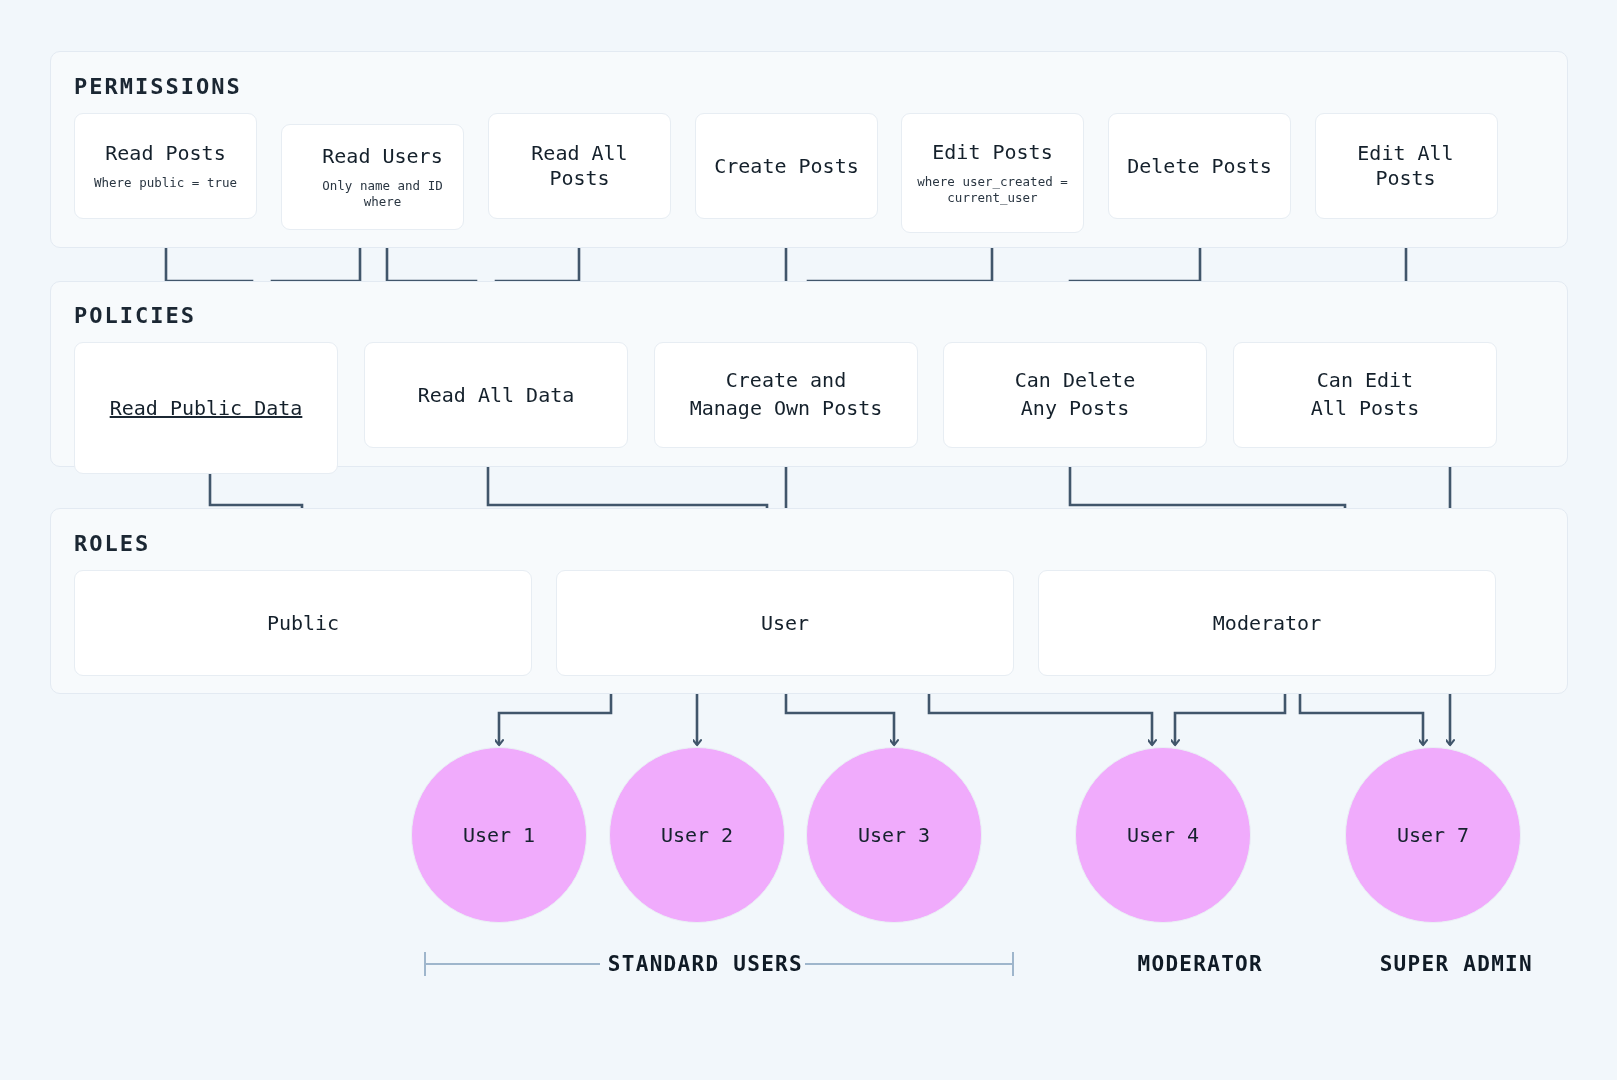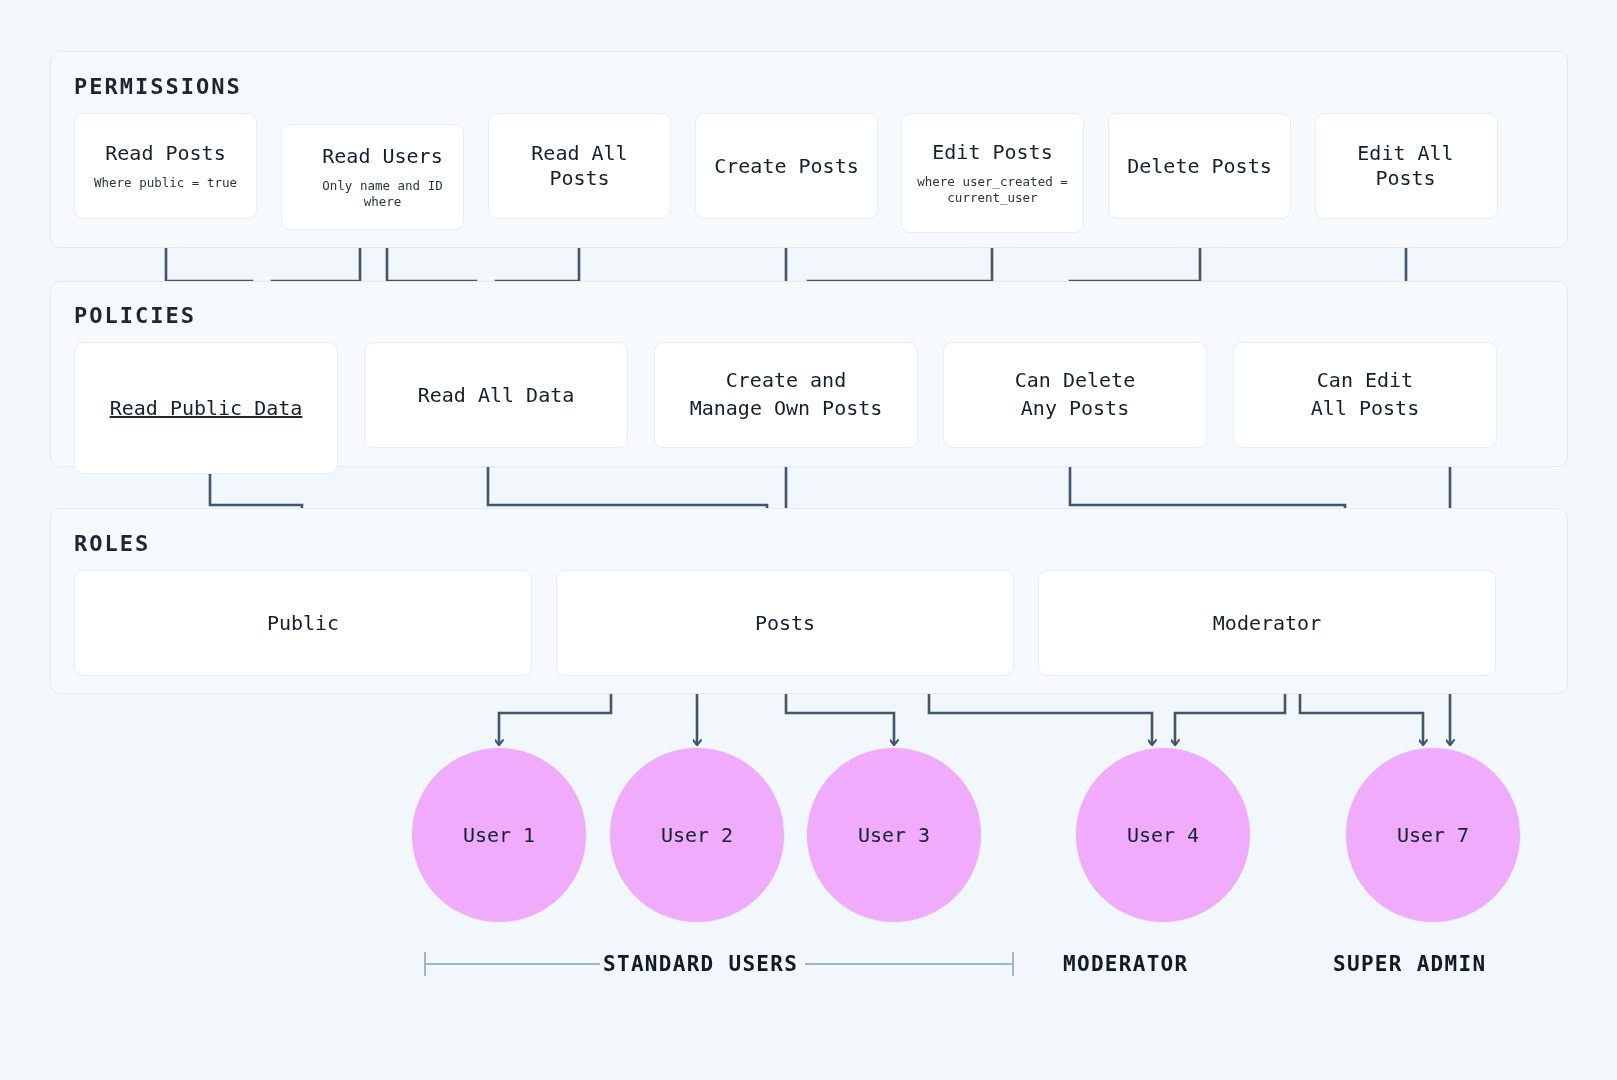--- a/index.html
+++ b/index.html
@@ -77,21 +77,21 @@
   }
 
   
   .grp-label{
     position:absolute;
     font-size:21px;
     letter-spacing:1.3px;
     font-weight:700;
     color:#101b26;
     white-space:nowrap;
-    text-align:left;
+    text-align:right;
   }
 
   
   #wires{position:absolute;left:0;top:0;width:1617px;height:1080px;pointer-events:none;}
   #brackets{position:absolute;left:0;top:0;width:1617px;height:1080px;pointer-events:none;}
 </style>
 </head>
 <body>
 
 <div id="stage">
@@ -215,21 +215,21 @@
   </div>
 
   <div class="panel" style="left:50px;top:508px;width:1518px;height:186px;"></div>
   <div class="panel-title" style="left:74px;top:531px;">ROLES</div>
 
   <div class="node role" style="left:74px;top:570px;width:458px;height:106px;">
     <div class="ttl">Public</div>
   </div>
 
   <div class="node role" style="left:556px;top:570px;width:458px;height:106px;">
-    <div class="ttl">Posts</div>
+    <div class="ttl">User</div>
   </div>
 
   <div class="node role" style="left:1038px;top:570px;width:458px;height:106px;">
     <div class="ttl">Moderator</div>
   </div>
 
   <div class="user-circle" style="left:411px;top:747px;width:176px;height:176px;">
     <span>User 1</span>
   </div>
   <div class="user-circle" style="left:609px;top:747px;width:176px;height:176px;">

